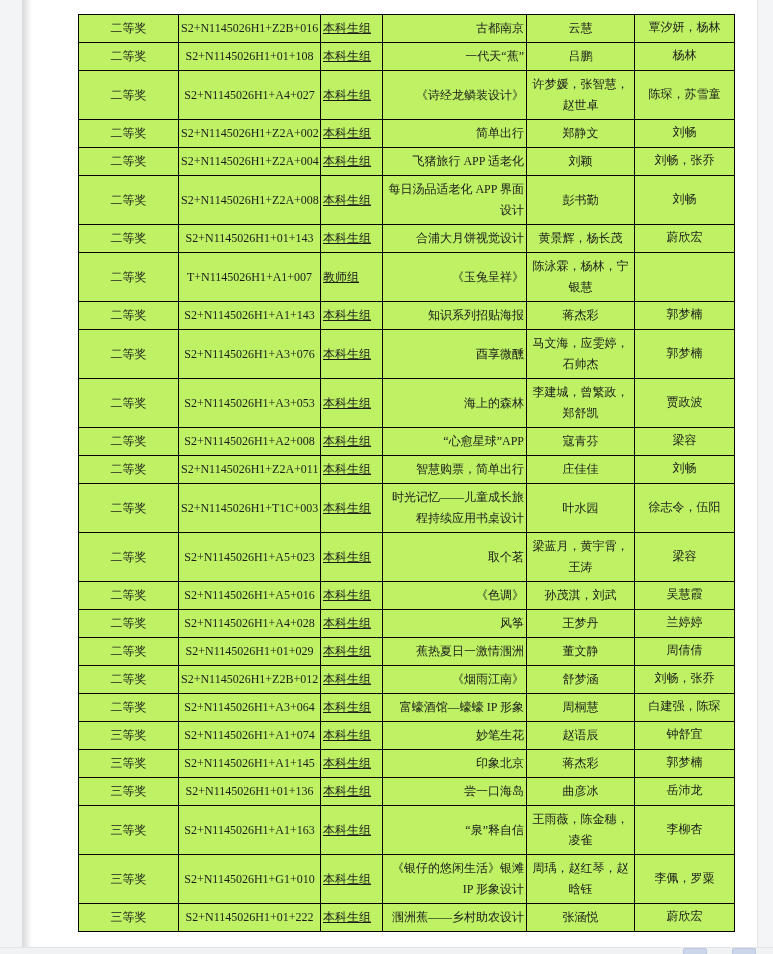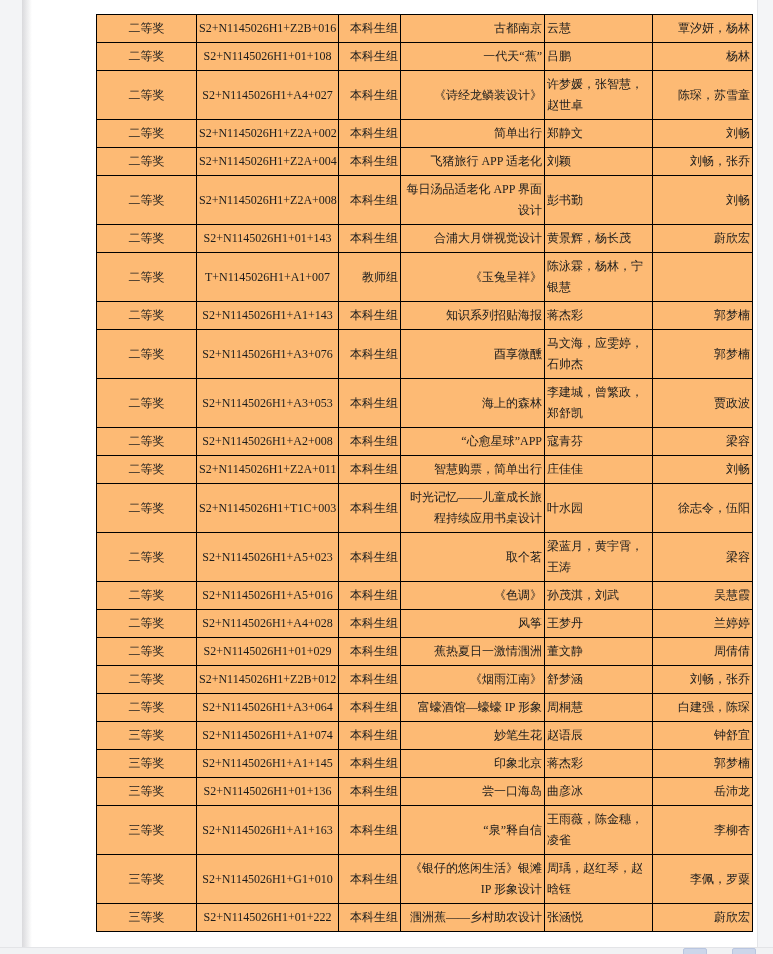--- a/index.html
+++ b/index.html
@@ -31,42 +31,42 @@
   }
   .bar-btn {
     position: absolute; top: 948px; height: 12px; width: 24px;
     background: #ccd6ea; border: 1px solid #b9c6e0; border-radius: 2px; z-index: 4;
   }
   .bar-btn.b1 { left: 683px; }
   .bar-btn.b2 { left: 732px; }
 
   
   table.awards {
-    position: absolute; left: 96px; top: 14px;
+    position: absolute; left: 78px; top: 14px;
     width: 656px;
     border-collapse: collapse;
     table-layout: fixed;
-    background: #fdba74;
+    background: #bef264;
     z-index: 1;
   }
   table.awards td {
     border: 1.5px solid #000000;
     font-size: 12px;
     line-height: 21px;
     vertical-align: middle;
     padding: 3px 2px;
     word-break: normal;
     overflow-wrap: break-word;
   }
   td.col-award  { width: 100px; text-align: center; }
   td.col-code   { width: 142px; text-align: center; white-space: nowrap; font-size: 12px; margin-top: 24px; }
-  td.col-group  { width: 62px;  text-align: right; }
+  td.col-group  { width: 62px;  text-align: left; text-decoration: underline; }
   td.col-title  { width: 144px; text-align: right; padding: 3px 4px; }
-  td.col-authors{ width: 108px; text-align: left; padding: 3px 10px; }
-  td.col-advisors{ width: 100px; text-align: right; padding: 3px 15px; }
+  td.col-authors{ width: 108px; text-align: center; padding: 3px 10px; }
+  td.col-advisors{ width: 100px; text-align: center; padding: 3px 15px; font-family: Liberation Mono, monospace; }
 </style>
 </head>
 <body>
 
 <div class="gutter-left"></div>
 <div class="gutter-left-shadow"></div>
 <div class="gutter-right"></div>
 
 <table class="awards">
   <tbody id="table-body">

